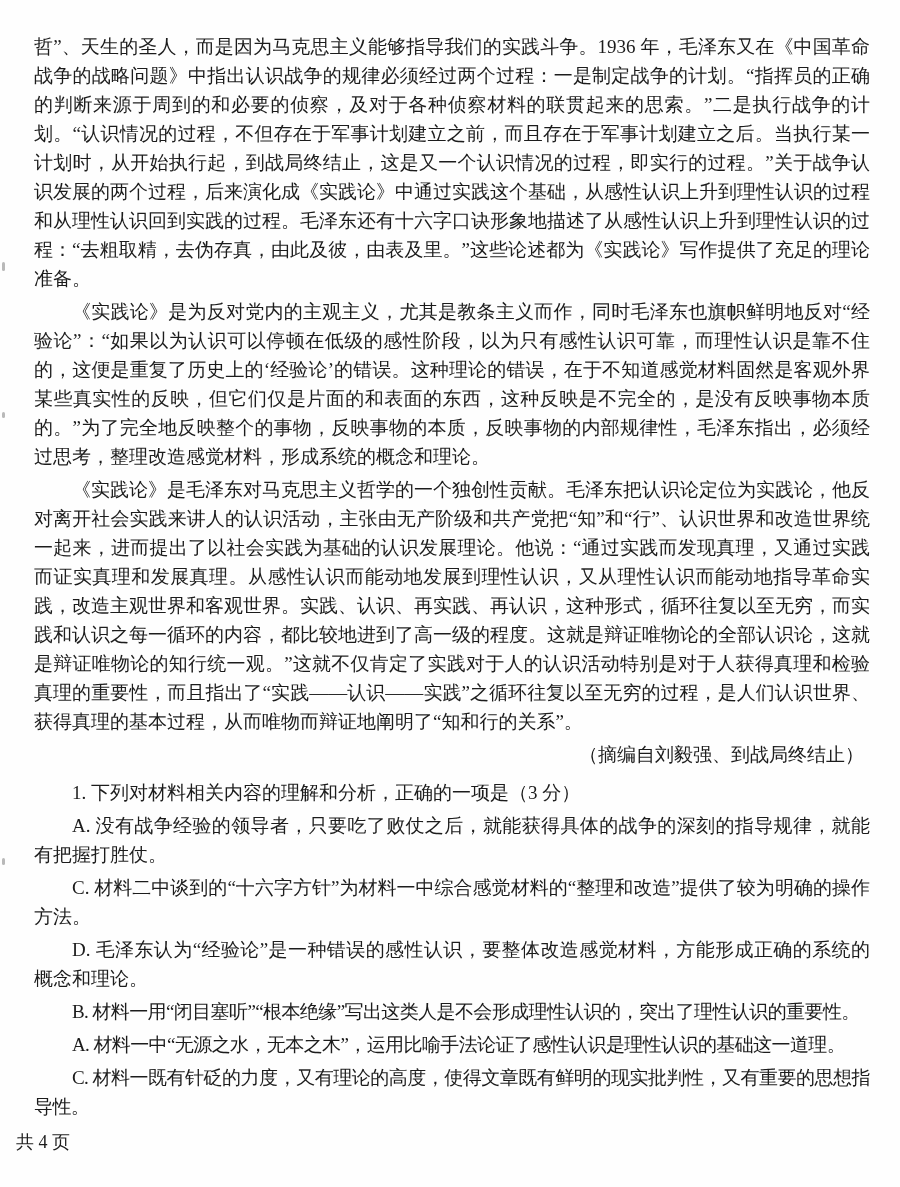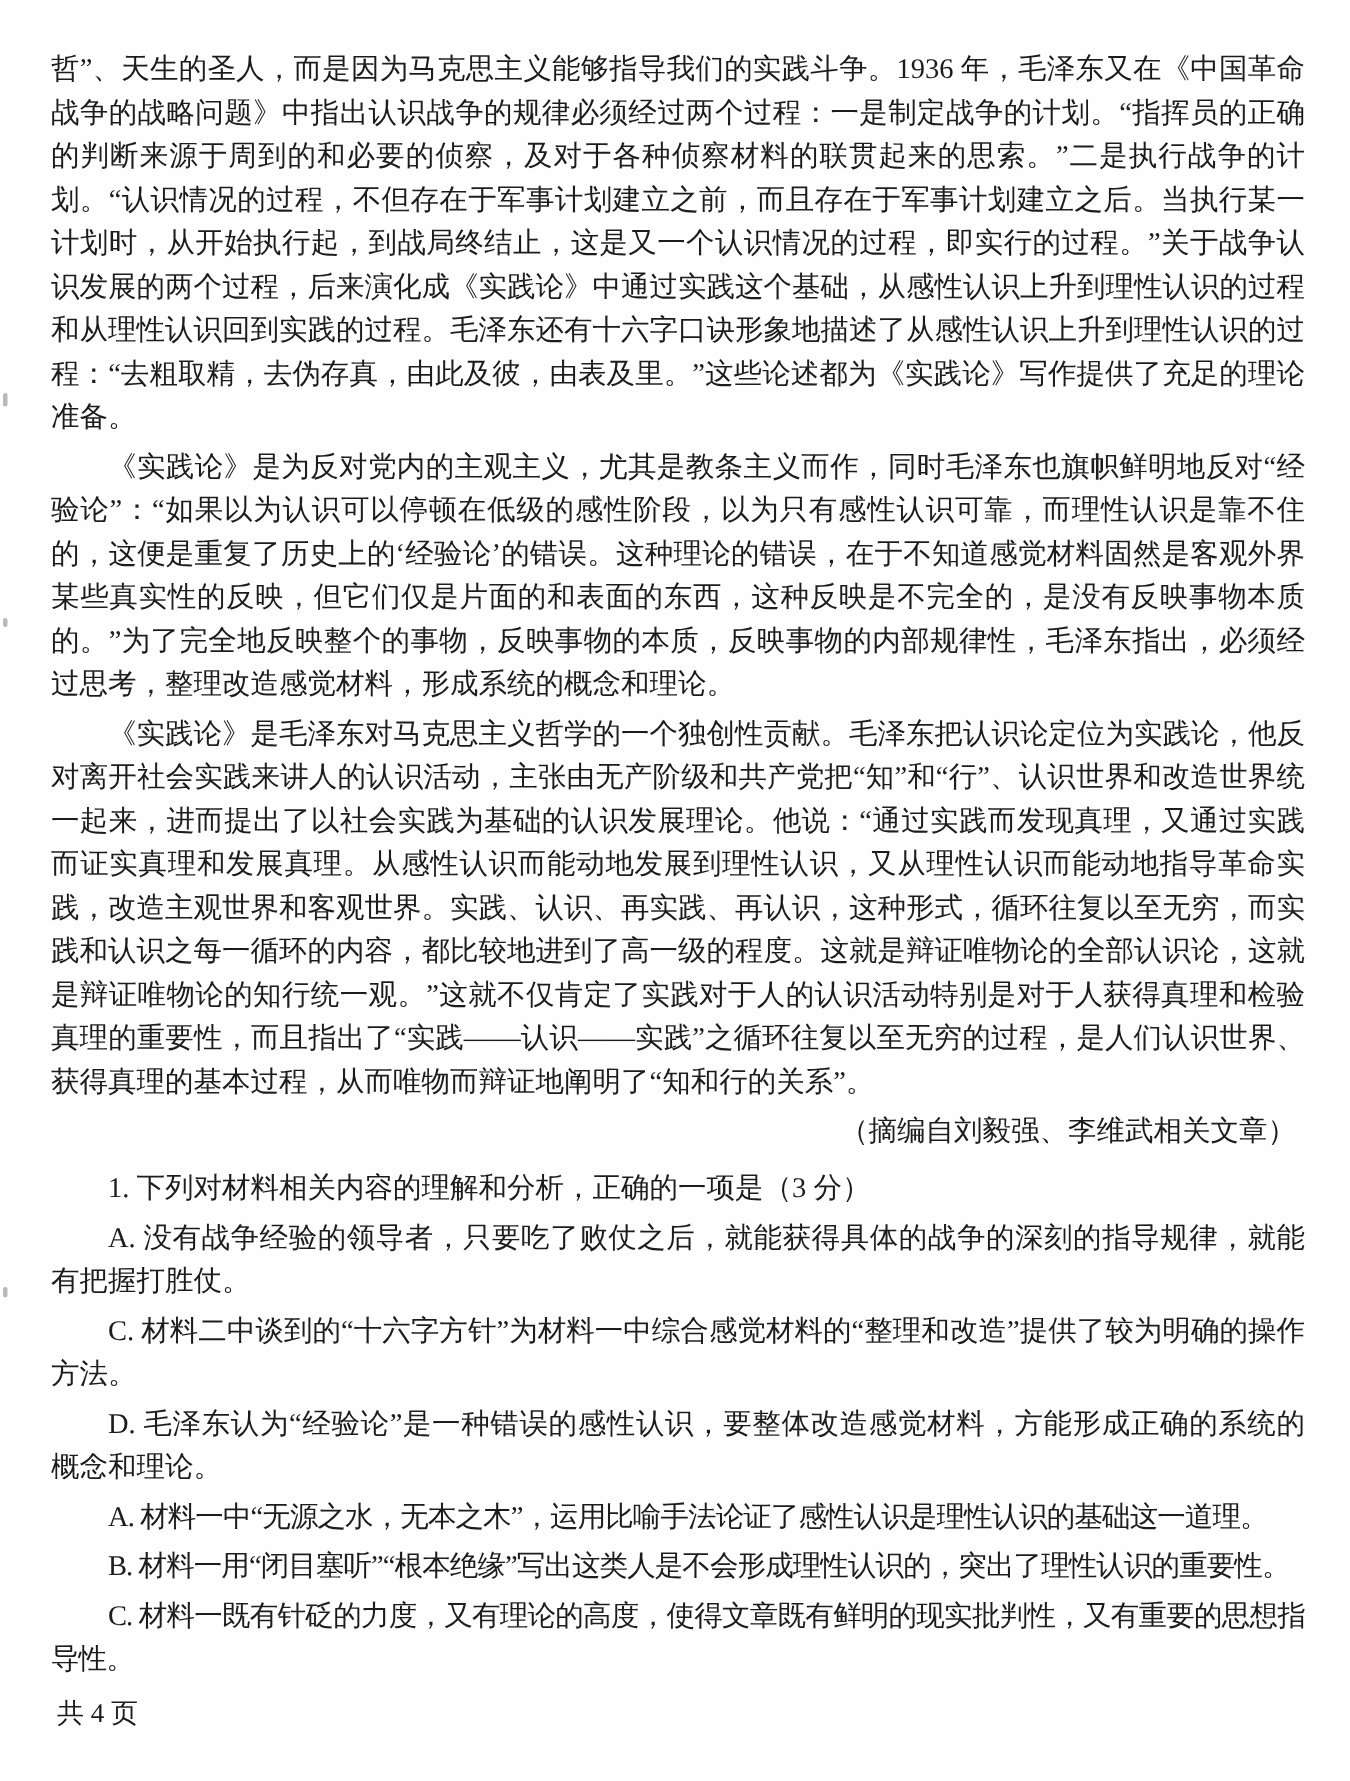--- a/index.html
+++ b/index.html
@@ -42,21 +42,21 @@
     margin-top: 4px;
   }
   .questions {
     margin-top: 9px;
   }
   .oneline {
     letter-spacing: -0.6px;
   }
   .footer {
     position: absolute;
-    left: 38px;
+    left: 16px;
     bottom: 30px;
     font-family: "Liberation Serif", serif;
     font-size: 18px;
     color: #1c1c1c;
   }
   
   .scan-mark {
     position: absolute;
     left: 2px;
     width: 3px;
@@ -70,31 +70,31 @@
 </style>
 </head>
 <body>
 
 <div class="page">
 
   <section class="passage">
     <p class="para">哲”、天生的圣人，而是因为马克思主义能够指导我们的实践斗争。1936 年，毛泽东又在《中国革命战争的战略问题》中指出认识战争的规律必须经过两个过程：一是制定战争的计划。“指挥员的正确的判断来源于周到的和必要的侦察，及对于各种侦察材料的联贯起来的思索。”二是执行战争的计划。“认识情况的过程，不但存在于军事计划建立之前，而且存在于军事计划建立之后。当执行某一计划时，从开始执行起，到战局终结止，这是又一个认识情况的过程，即实行的过程。”关于战争认识发展的两个过程，后来演化成《实践论》中通过实践这个基础，从感性认识上升到理性认识的过程和从理性认识回到实践的过程。毛泽东还有十六字口诀形象地描述了从感性认识上升到理性认识的过程：“去粗取精，去伪存真，由此及彼，由表及里。”这些论述都为《实践论》写作提供了充足的理论准备。</p>
     <p class="para indent">《实践论》是为反对党内的主观主义，尤其是教条主义而作，同时毛泽东也旗帜鲜明地反对“经验论”：“如果以为认识可以停顿在低级的感性阶段，以为只有感性认识可靠，而理性认识是靠不住的，这便是重复了历史上的‘经验论’的错误。这种理论的错误，在于不知道感觉材料固然是客观外界某些真实性的反映，但它们仅是片面的和表面的东西，这种反映是不完全的，是没有反映事物本质的。”为了完全地反映整个的事物，反映事物的本质，反映事物的内部规律性，毛泽东指出，必须经过思考，整理改造感觉材料，形成系统的概念和理论。</p>
     <p class="para indent">《实践论》是毛泽东对马克思主义哲学的一个独创性贡献。毛泽东把认识论定位为实践论，他反对离开社会实践来讲人的认识活动，主张由无产阶级和共产党把“知”和“行”、认识世界和改造世界统一起来，进而提出了以社会实践为基础的认识发展理论。他说：“通过实践而发现真理，又通过实践而证实真理和发展真理。从感性认识而能动地发展到理性认识，又从理性认识而能动地指导革命实践，改造主观世界和客观世界。实践、认识、再实践、再认识，这种形式，循环往复以至无穷，而实践和认识之每一循环的内容，都比较地进到了高一级的程度。这就是辩证唯物论的全部认识论，这就是辩证唯物论的知行统一观。”这就不仅肯定了实践对于人的认识活动特别是对于人获得真理和检验真理的重要性，而且指出了“实践——认识——实践”之循环往复以至无穷的过程，是人们认识世界、获得真理的基本过程，从而唯物而辩证地阐明了“知和行的关系”。</p>
-    <p class="para attribution">（摘编自刘毅强、李维武相关文章）</p>
+    <p class="para attribution">（摘编自刘毅强、到战局终结止）</p>
   </section>
 
   <section class="questions">
     <p class="para indent">1. 下列对材料相关内容的理解和分析，正确的一项是（3 分）</p>
     <p class="para indent">A. 没有战争经验的领导者，只要吃了败仗之后，就能获得具体的战争的深刻的指导规律，就能有把握打胜仗。</p>
     <p class="para indent">C. 材料二中谈到的“十六字方针”为材料一中综合感觉材料的“整理和改造”提供了较为明确的操作方法。</p>
     <p class="para indent">D. 毛泽东认为“经验论”是一种错误的感性认识，要整体改造感觉材料，方能形成正确的系统的概念和理论。</p>
 
+    <p class="para indent oneline">B. 材料一用“闭目塞听”“根本绝缘”写出这类人是不会形成理性认识的，突出了理性认识的重要性。</p>
     <p class="para indent oneline">A. 材料一中“无源之水，无本之木”，运用比喻手法论证了感性认识是理性认识的基础这一道理。</p>
-    <p class="para indent oneline">B. 材料一用“闭目塞听”“根本绝缘”写出这类人是不会形成理性认识的，突出了理性认识的重要性。</p>
     <p class="para indent oneline">C. 材料一既有针砭的力度，又有理论的高度，使得文章既有鲜明的现实批判性，又有重要的思想指导性。</p>
   </section>
 
   <span class="scan-mark m1"></span>
   <span class="scan-mark m2"></span>
   <span class="scan-mark m3"></span>
 
   <div class="footer">共 4 页</div>
 </div>
 

